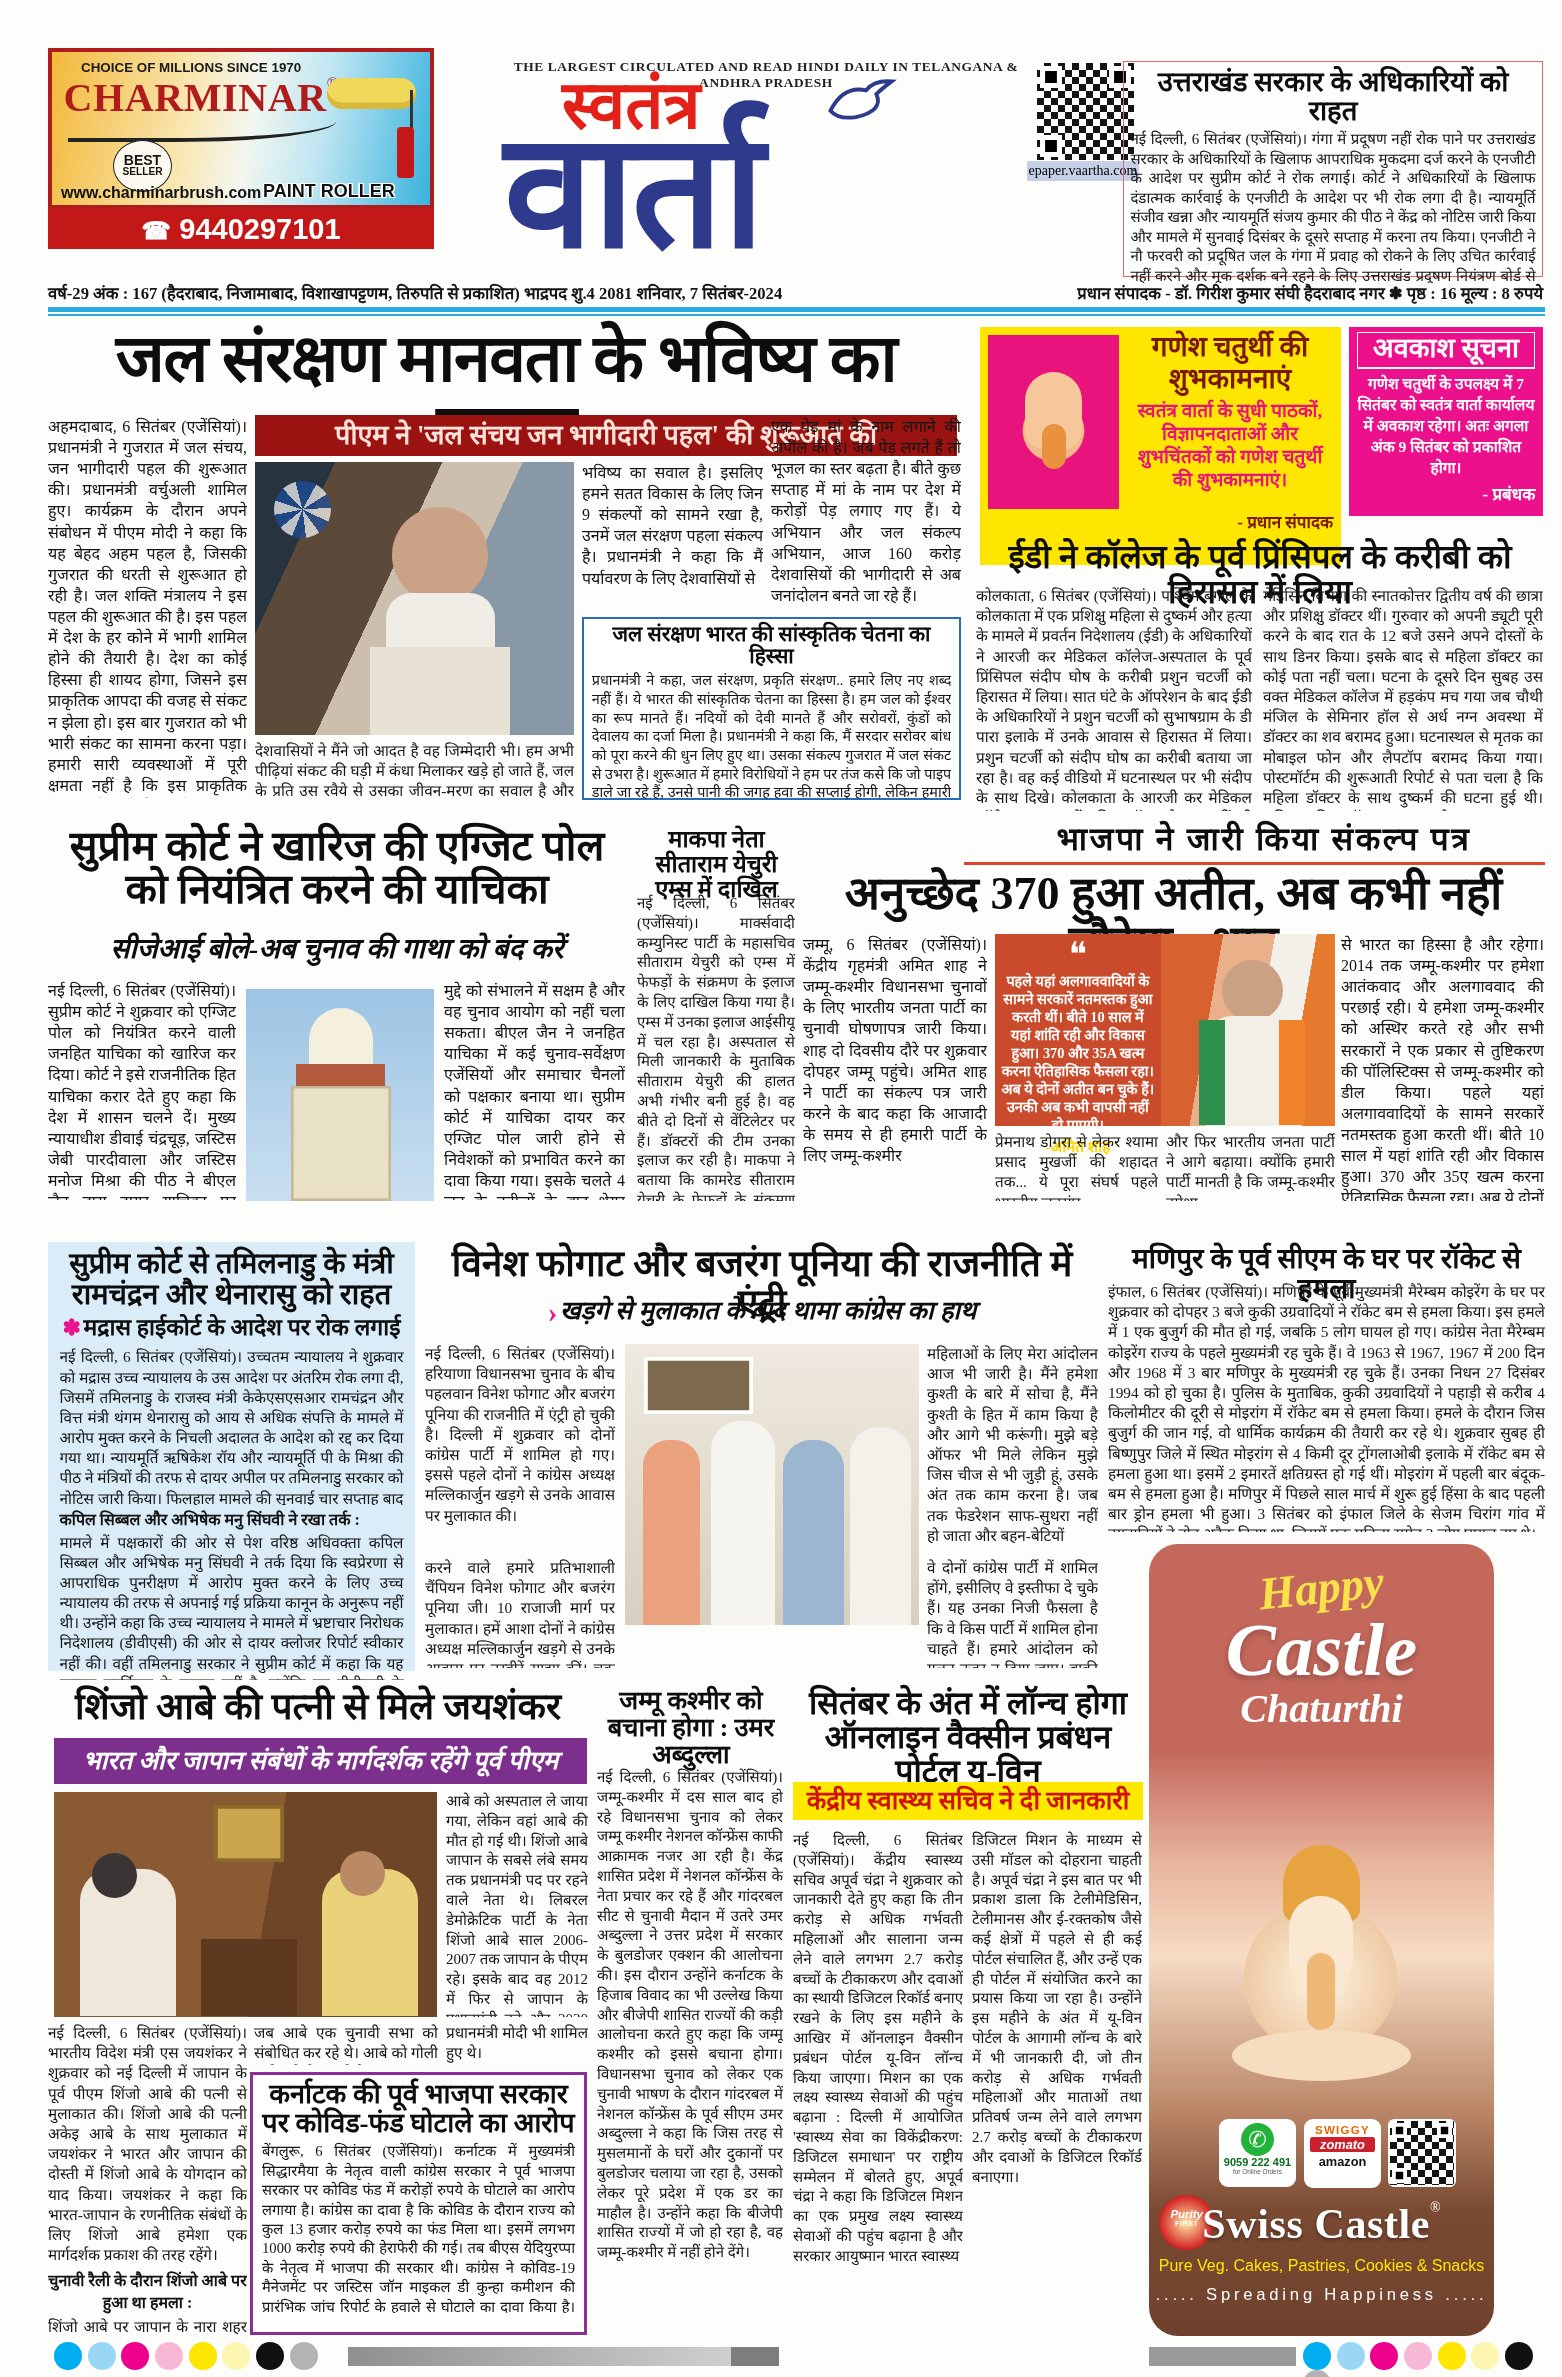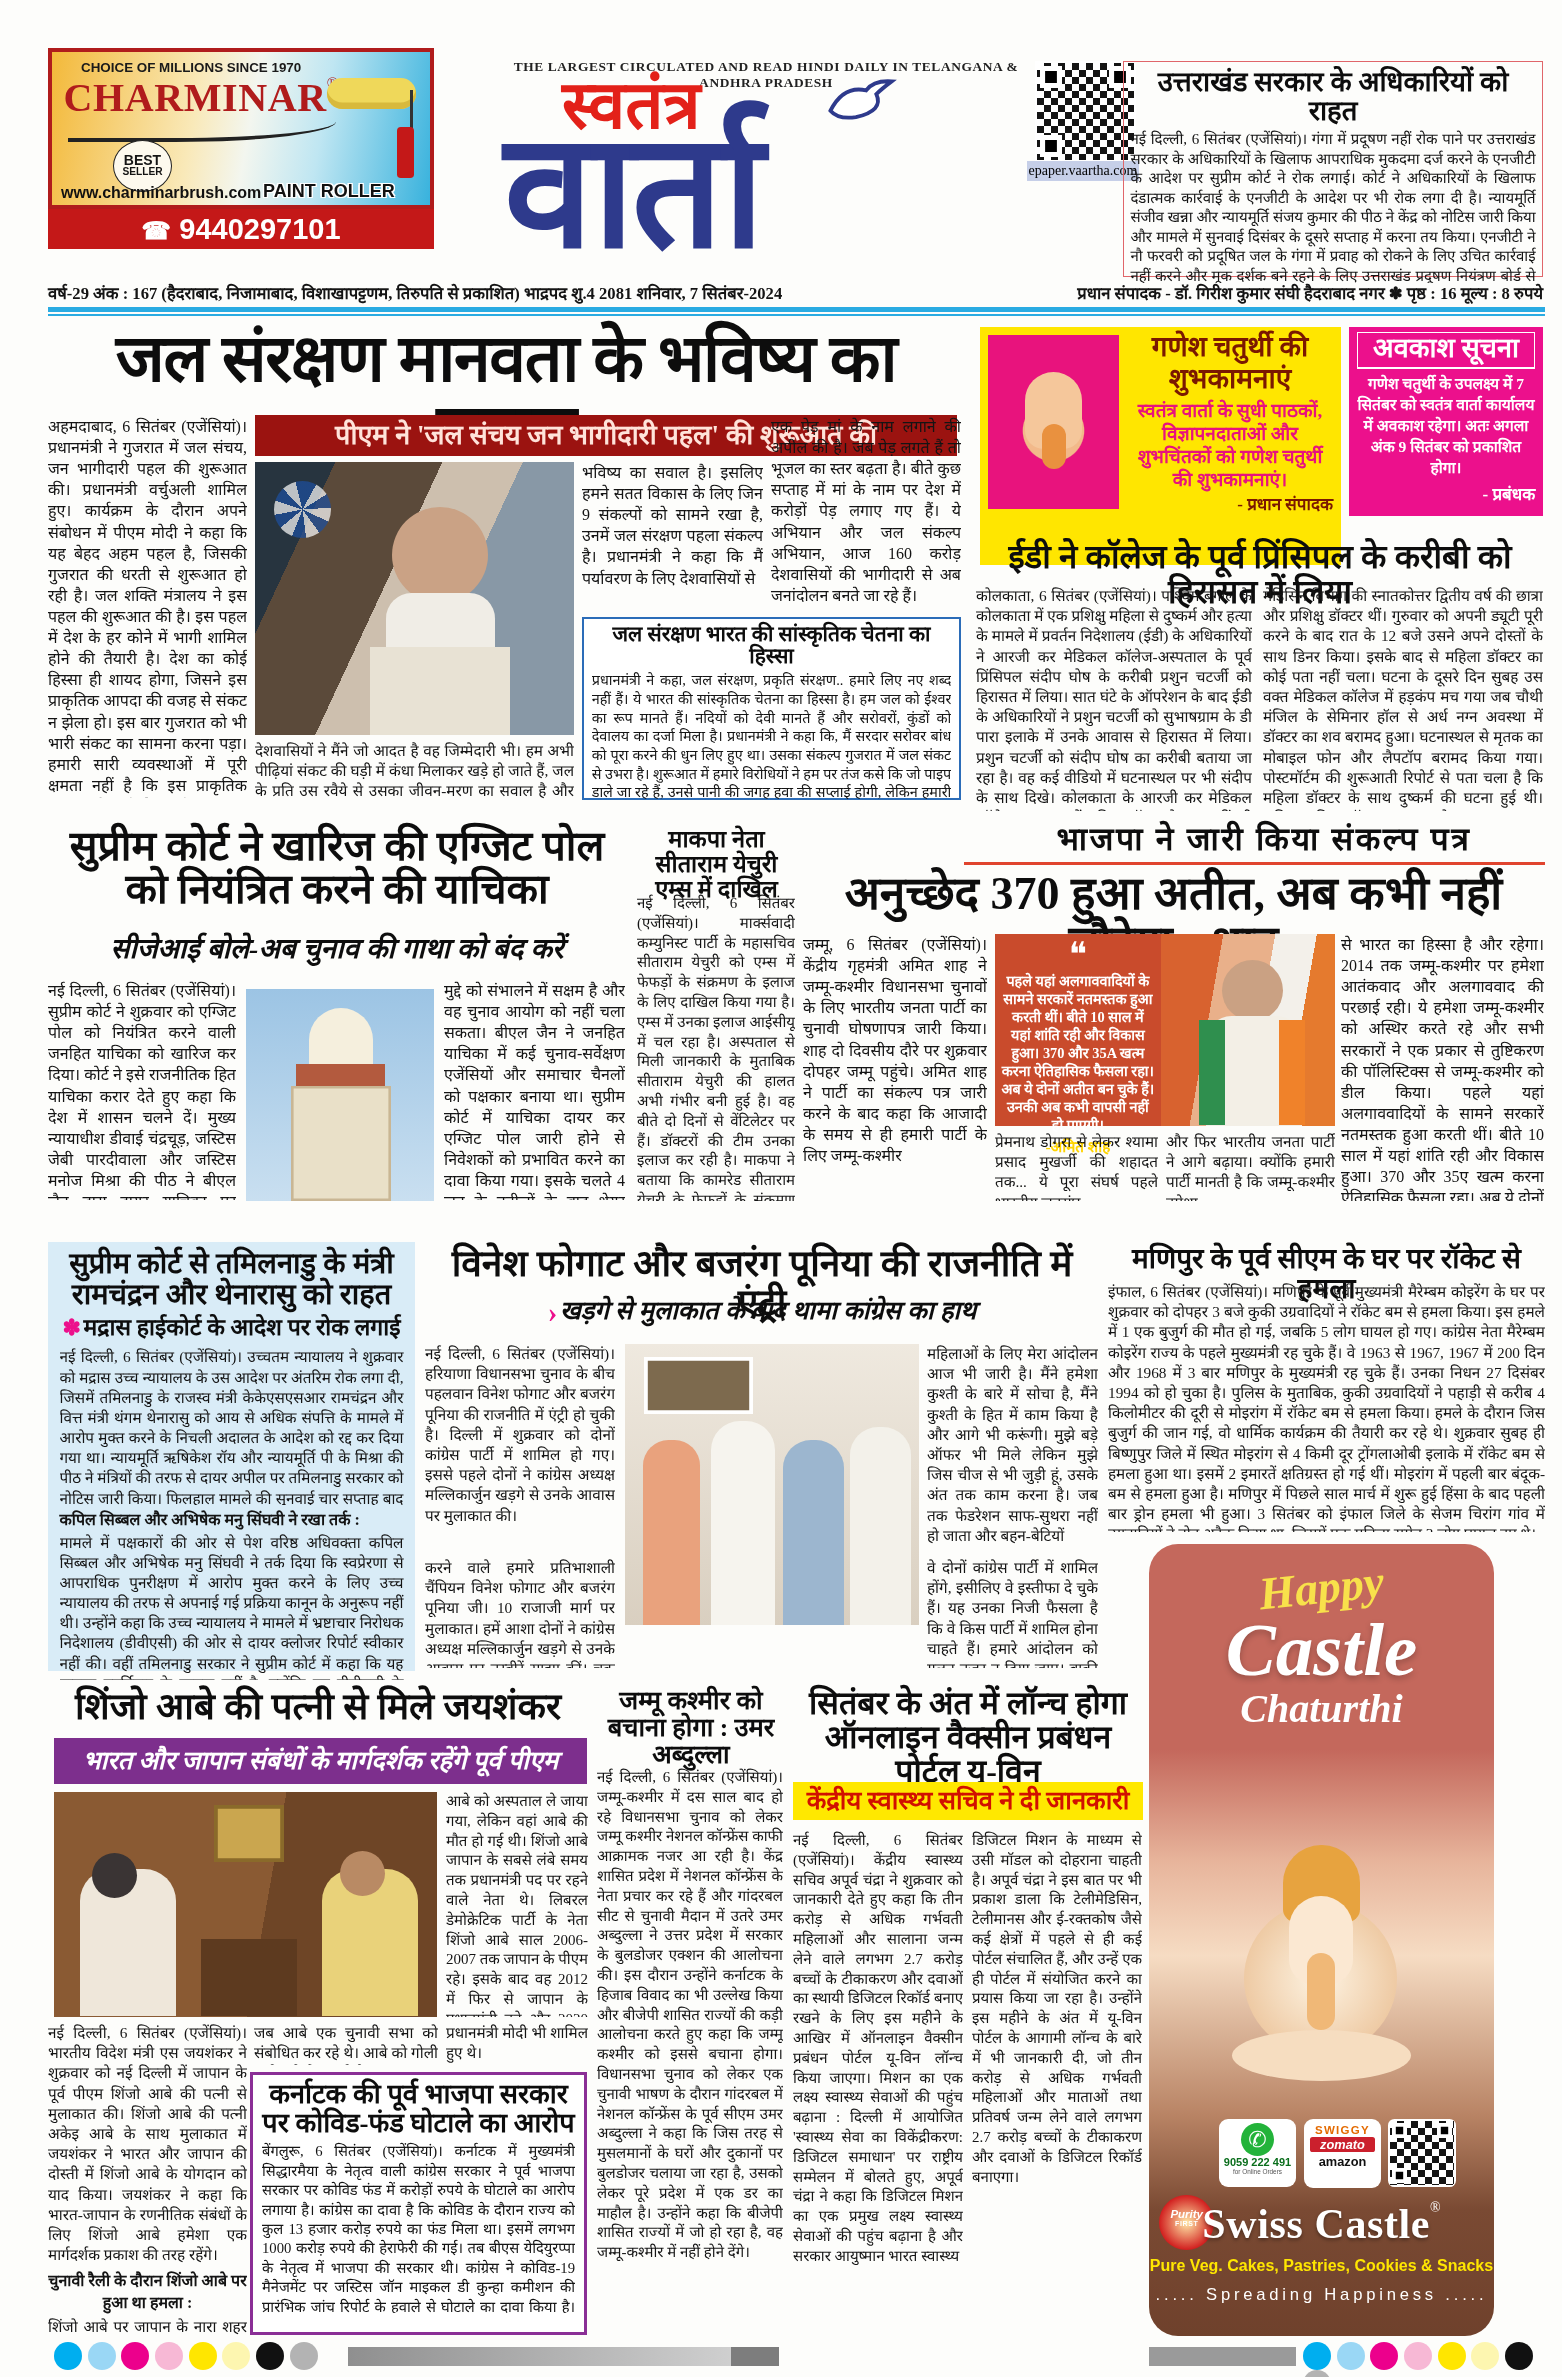--- a/index.html
+++ b/index.html
@@ -82,21 +82,21 @@
 <div class="abs hl ctr" style="left:48px;top:324px;width:916px;font-size:66px;letter-spacing:-1.3px">जल संरक्षण मानवता के भविष्य का सवाल</div>
 
 <div class="abs" style="left:980px;top:327px;width:361px;height:238px;background:#ffe600;padding:0;box-sizing:border-box">
   <div class="abs ph" style="left:7.7px;top:7.7px;width:131px;height:174px;background:radial-gradient(circle at 50% 55%, #f2b98a 0 26%, #e8137d 27%)">
     <div style="position:absolute;left:37px;top:37px;width:57px;height:77px;background:#f5c79b;border-radius:29px 29px 19px 19px"></div>
     <div style="position:absolute;left:54px;top:89px;width:24px;height:45px;background:#e9913f;border-radius:12.8px"></div>
   </div>
   <div class="abs" style="left:147px;top:3.8px;width:206px">
     <div class="hl ctr" style="font-size:28px;color:#7a1800;line-height:1.15">गणेश चतुर्थी की शुभकामनाएं</div>
     <div class="ctr" style="font-size:19px;font-weight:700;color:#e8137d;line-height:1.2;margin-top:5.1px">स्वतंत्र वार्ता के सुधी पाठकों, विज्ञापनदाताओं और शुभचिंतकों को गणेश चतुर्थी की शुभकामनाएं।</div>
-    <div style="font-size:17px;font-weight:700;color:#7a1800;text-align:right;margin-top:1px">- प्रधान संपादक</div>
+    <div style="font-size:17px;font-weight:700;color:#7a1800;text-align:right;margin-top:19px">- प्रधान संपादक</div>
   </div>
 </div>
 
 <div class="abs" style="left:1349px;top:327px;width:194px;height:189px;background:#ec108c;padding:5.1px 7.7px;box-sizing:border-box;color:#fff">
   <div class="hl ctr" style="font-size:27px;color:#fff;border:1.9px solid #fff;border-bottom:none;padding:1.3px 0 3.8px">अवकाश सूचना</div>
   <div style="border-top:2.6px solid #fff;margin:0 0 3.8px"></div>
   <div class="ctr" style="font-size:15.6px;font-weight:700;line-height:1.35">गणेश चतुर्थी के उपलक्ष्य में 7 सितंबर को स्वतंत्र वार्ता कार्यालय में अवकाश रहेगा। अतः अगला अंक 9 सितंबर को प्रकाशित होगा।</div>
   <div style="font-size:17px;font-weight:700;text-align:right;margin-top:3.8px">- प्रबंधक</div>
 </div>
 
@@ -218,21 +218,21 @@
   </div>
 
   <div style="position:absolute;left:10.2px;top:651px;width:55px;height:55px;border-radius:50%;background:radial-gradient(#ffe9a8,#d21f1f 70%);
               text-align:center;color:#fff;font-family:'Liberation Sans',sans-serif;font-weight:700;padding-top:12.8px;box-sizing:border-box">
     <div style="font-size:11.5px;font-style:italic">Purity</div>
     <div style="font-size:7px;letter-spacing:0.6px">FIRST</div>
   </div>
   <div class="ctr" style="position:absolute;left:0;top:656px;width:100%">
     <span class="blackletter" style="font-size:42px;color:#fff;text-shadow:0 1.9px 3.8px rgba(0,0,0,.4)">Swiss Castle</span><span style="color:#fff;font-size:14px;vertical-align:top">®</span>
   </div>
-  <div class="ctr" style="position:absolute;left:0;top:713px;width:100%;font-family:'Liberation Sans',sans-serif;font-weight:700;font-size:16px;color:#ffe600">Pure Veg. Cakes, Pastries, Cookies &amp; Snacks</div>
+  <div class="ctr" style="position:absolute;left:0;top:713px;width:100%;font-family:'Liberation Sans',sans-serif;font-weight:400;font-size:16px;color:#ffe600">Pure Veg. Cakes, Pastries, Cookies &amp; Snacks</div>
   <div class="ctr" style="position:absolute;left:0;top:741px;width:100%;font-family:'Liberation Sans',sans-serif;font-size:16.6px;letter-spacing:3.8px;color:#fff">..... Spreading Happiness .....</div>
 </div>
 
 <div class="abs hl ctr" style="left:48px;top:1687px;width:540px;font-size:37px">शिंजो आबे की पत्नी से मिले जयशंकर</div>
 <div class="abs ctr" style="left:54px;top:1738px;width:533px;height:46px;background:#7d2f8d;color:#fff;font-weight:700;font-style:italic;
             font-size:25.5px;line-height:46px">भारत और जापान संबंधों के मार्गदर्शक रहेंगे पूर्व पीएम</div>
 <div class="abs ph" style="left:54px;top:1792px;width:383px;height:225px;background:linear-gradient(100deg,#8a5a33 0 55%,#6e4526 55%)">
   <div style="position:absolute;left:160px;top:12.8px;width:70px;height:57px;background:#caa64f;box-shadow:inset 0 0 0 3.8px #8a6a2a"></div>
   <div style="position:absolute;left:25.5px;top:77px;width:96px;height:147px;background:#efe7da;border-radius:32px 32px 0 0"></div>
   <div style="position:absolute;left:38px;top:61px;width:45px;height:45px;background:#3a3434;border-radius:50%"></div>

